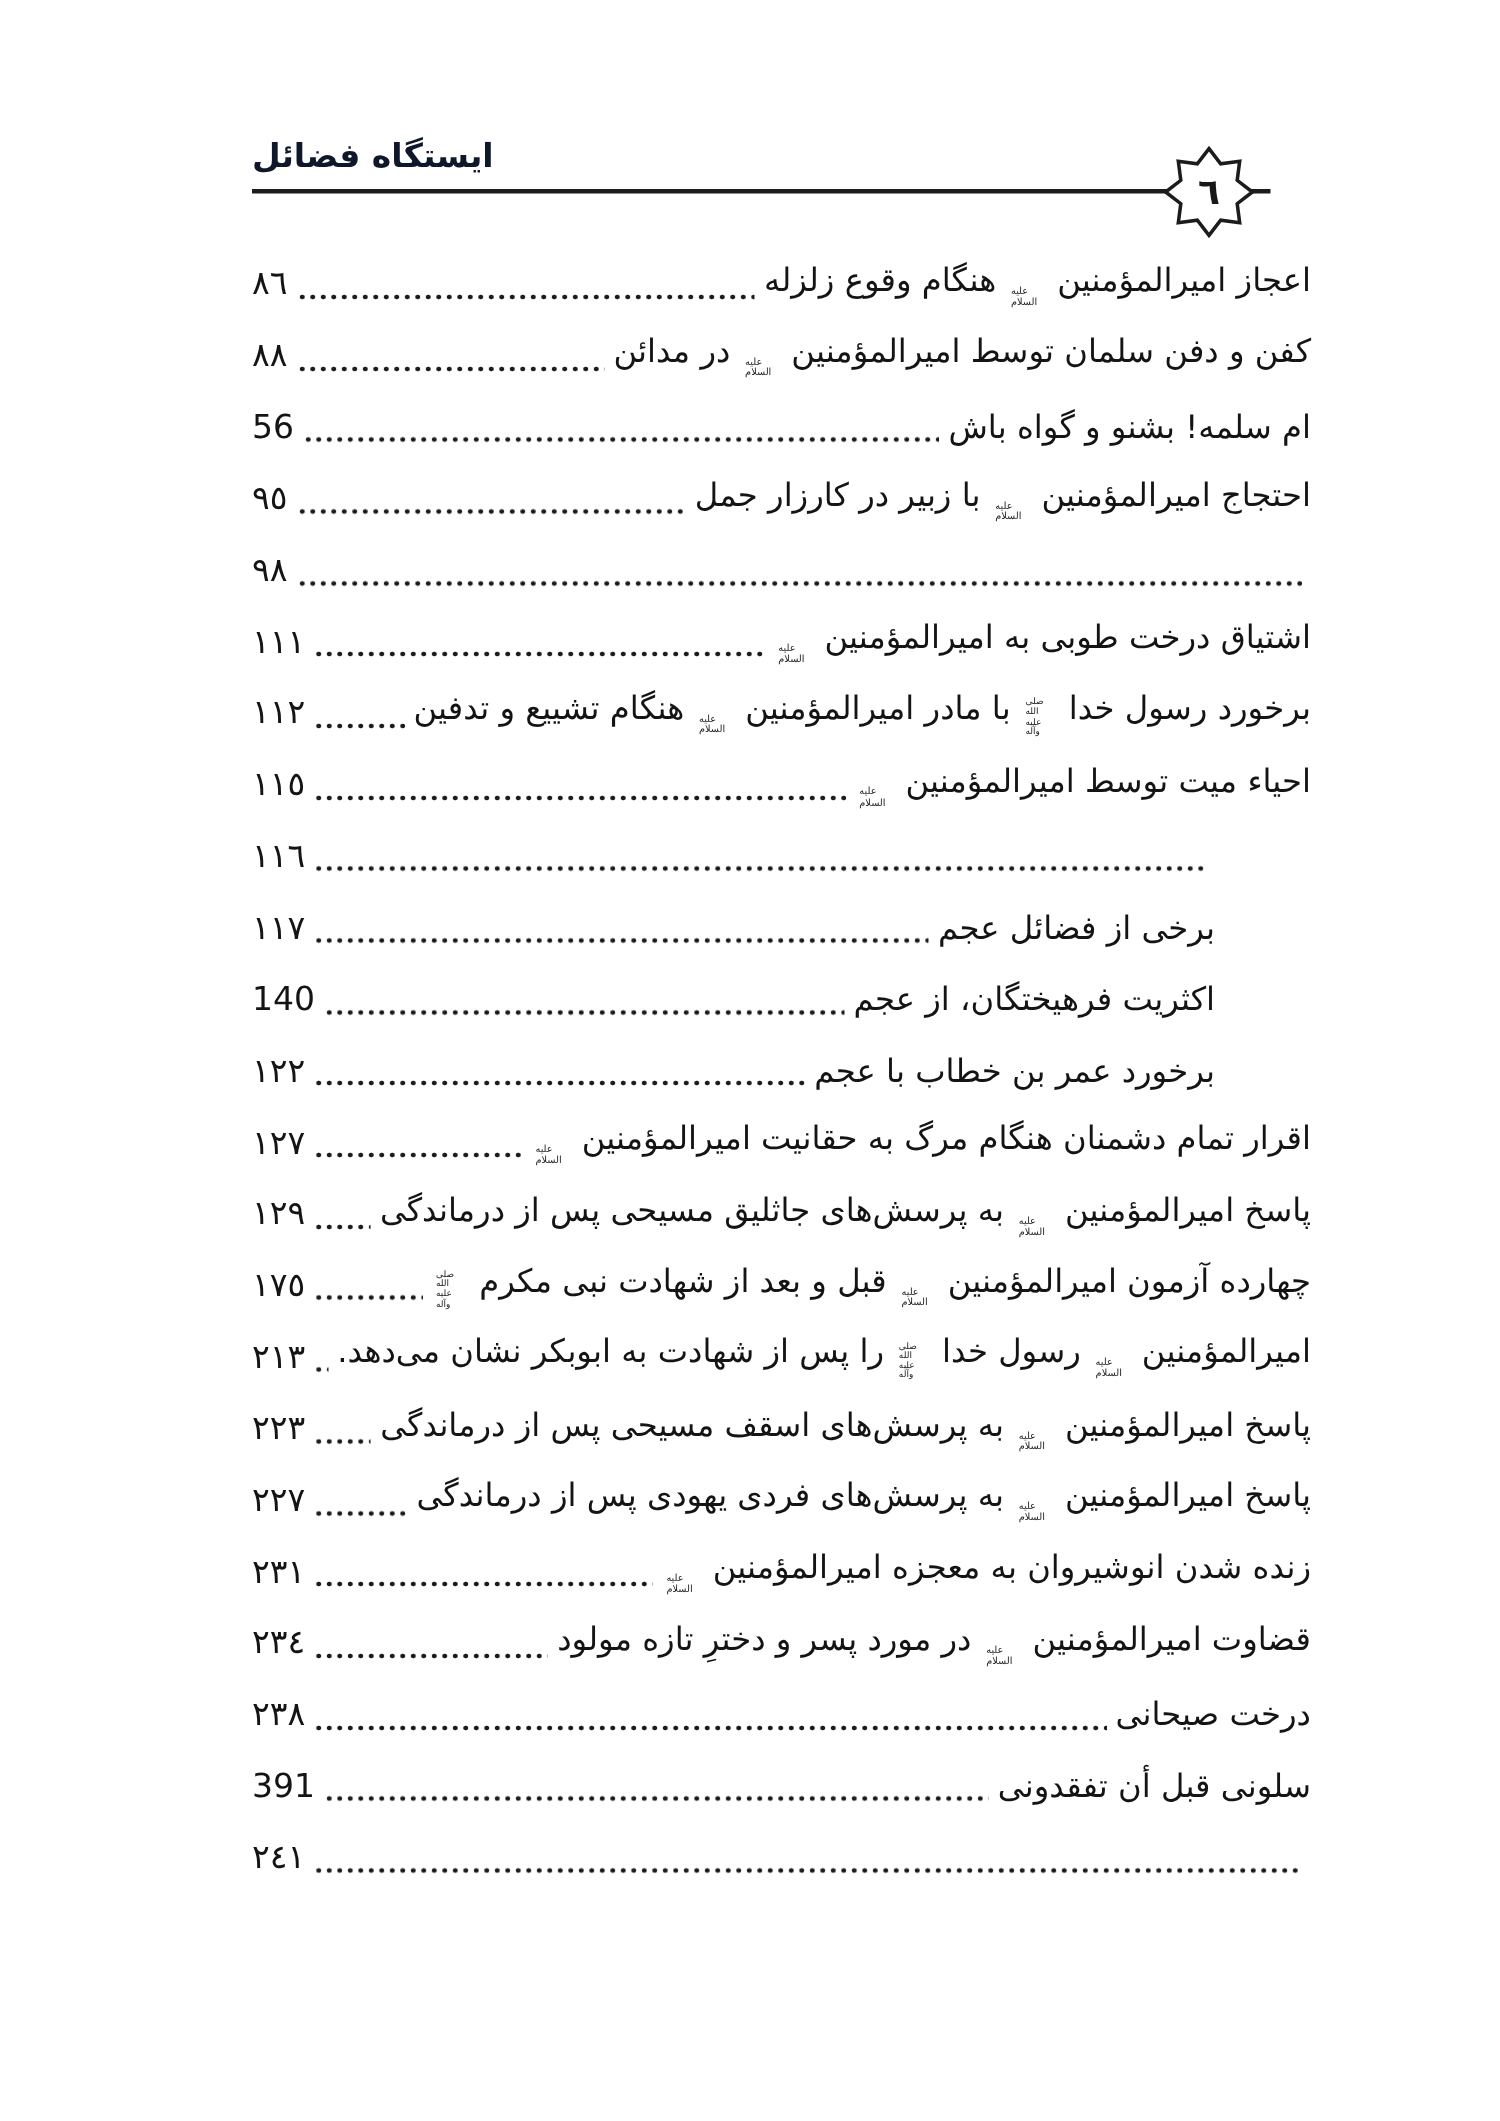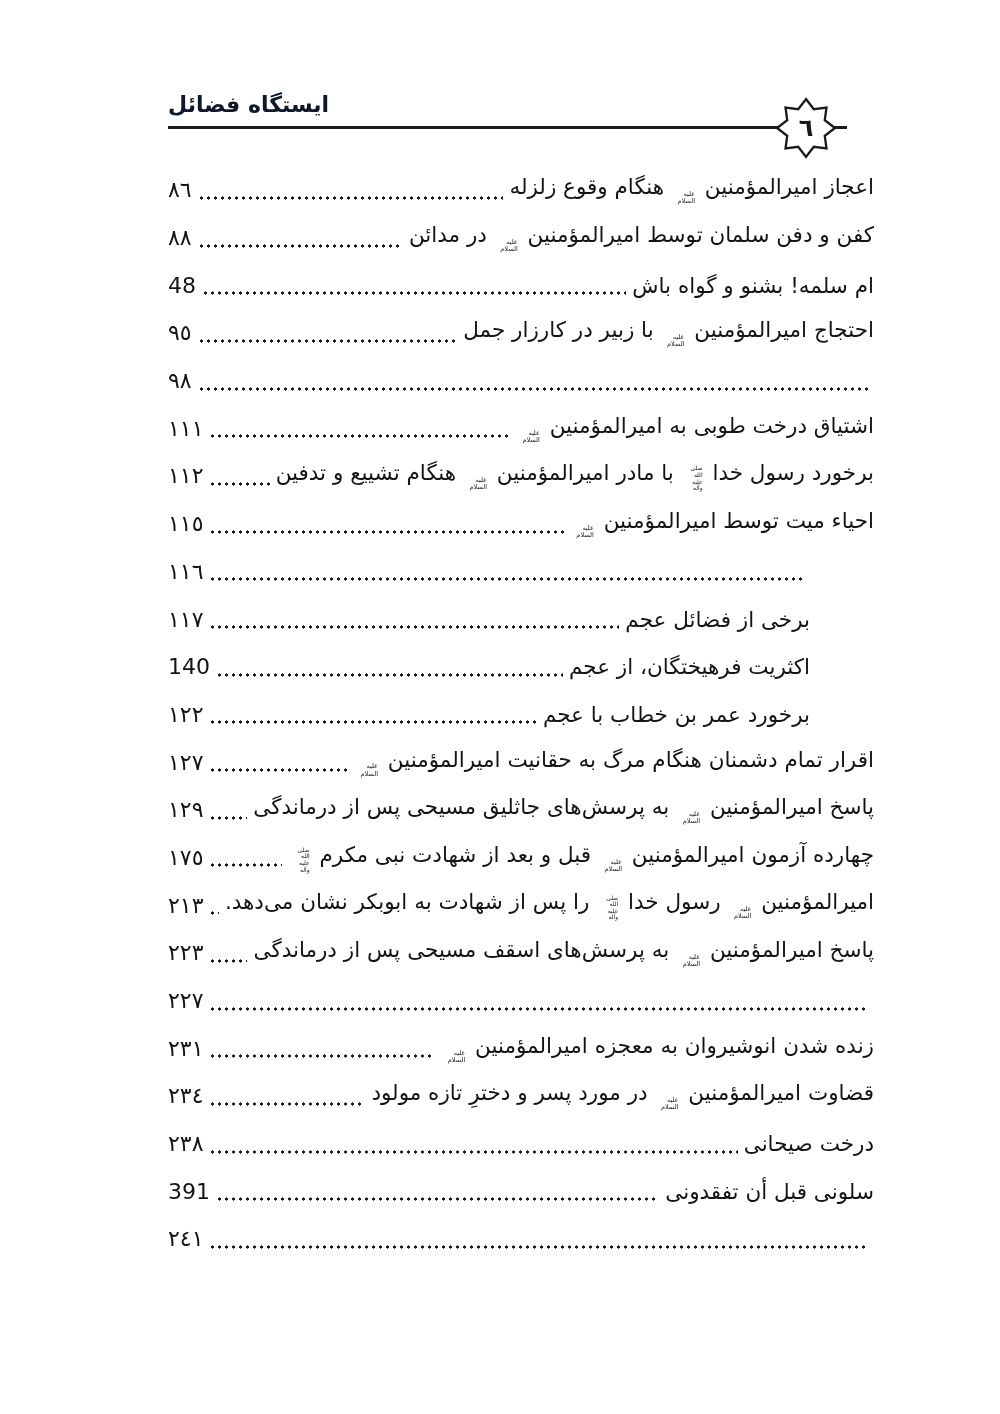--- a/index.html
+++ b/index.html
@@ -51,21 +51,21 @@
     background-repeat:repeat-x;
     background-position:left center;
   }
   .toc-page{white-space:nowrap;font-size:22px;}
   
   .hon{
     display:inline-block;
     width:21px;
     font-size:6.5px;
     line-height:1.1;
-    text-align:right;
+    text-align:left;
     vertical-align:-9px;
     margin:0 3px;
     white-space:normal;
     color:#1a1a1a;
   }
   .hon.saww{width:19px;font-size:6px;vertical-align:-10px;}
 </style>
 </head>
 <body>
 
@@ -90,21 +90,21 @@
         <span class="toc-page">٨٦</span>
       </div>
       <div class="toc-row">
         <span class="toc-title">کفن و دفن سلمان توسط امیرالمؤمنین <span class="hon as">علیه السلام</span> در مدائن</span>
         <span class="dots"></span>
         <span class="toc-page">٨٨</span>
       </div>
       <div class="toc-row">
         <span class="toc-title">ام سلمه! بشنو و گواه باش</span>
         <span class="dots"></span>
-        <span class="toc-page">48</span>
+        <span class="toc-page">56</span>
       </div>
       <div class="toc-row">
         <span class="toc-title">احتجاج امیرالمؤمنین <span class="hon as">علیه السلام</span> با زبیر در کارزار جمل</span>
         <span class="dots"></span>
         <span class="toc-page">٩٥</span>
       </div>
       <div class="toc-row">
         <span class="dots"></span>
         <span class="toc-page">٩٨</span>
       </div>
@@ -161,20 +161,21 @@
         <span class="toc-title">امیرالمؤمنین <span class="hon as">علیه السلام</span> رسول خدا <span class="hon saww">صلی الله علیه وآله</span> را پس از شهادت به ابوبکر نشان می‌دهد.</span>
         <span class="dots"></span>
         <span class="toc-page">٢١٣</span>
       </div>
       <div class="toc-row">
         <span class="toc-title">پاسخ امیرالمؤمنین <span class="hon as">علیه السلام</span> به پرسش‌های اسقف مسیحی پس از درماندگی</span>
         <span class="dots"></span>
         <span class="toc-page">٢٢٣</span>
       </div>
       <div class="toc-row">
+        <span class="toc-title">پاسخ امیرالمؤمنین <span class="hon as">علیه السلام</span> به پرسش‌های فردی یهودی پس از درماندگی</span>
         <span class="dots"></span>
         <span class="toc-page">٢٢٧</span>
       </div>
       <div class="toc-row">
         <span class="toc-title">زنده شدن انوشیروان به معجزه امیرالمؤمنین <span class="hon as">علیه السلام</span></span>
         <span class="dots"></span>
         <span class="toc-page">٢٣١</span>
       </div>
       <div class="toc-row">
         <span class="toc-title">قضاوت امیرالمؤمنین <span class="hon as">علیه السلام</span> در مورد پسر و دخترِ تازه مولود</span>

